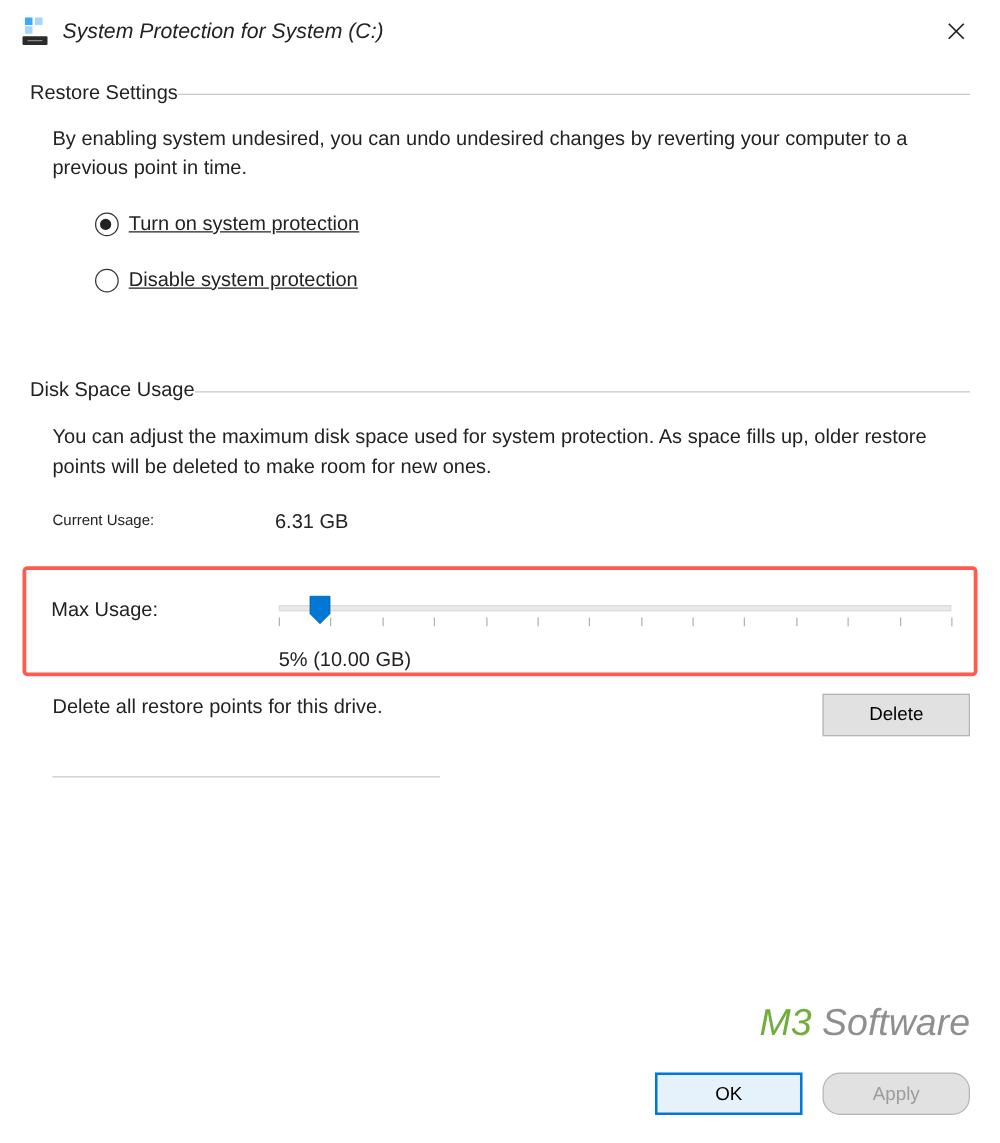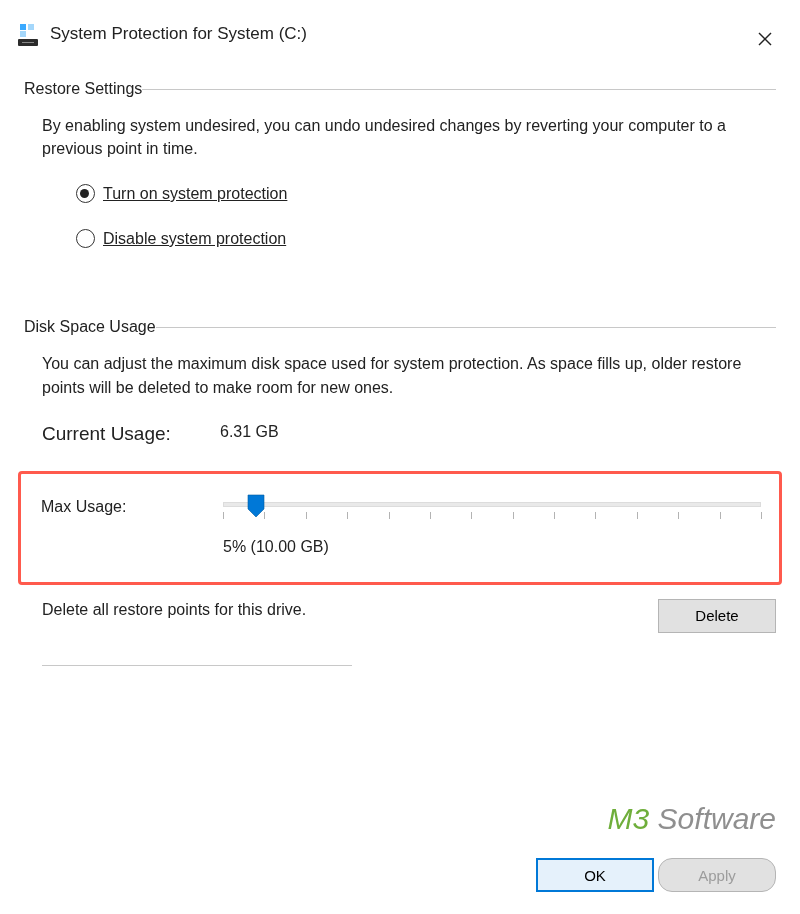--- a/index.html
+++ b/index.html
@@ -8,22 +8,23 @@
       font-size: 15px;
       color: #222;
       background: #fff;
       width: 800px;
       height: 914px;
       position: relative;
     }
     .window { padding: 0; }
     .titlebar {
       display: flex;
-      align-items: flex-start;
-      padding: 24px 18px 8px 18px;
+      align-items: center;
+      padding: 10px 18px 8px 18px;
+      font-style: italic;
     }
     .drive-icon {
       width: 22px; height: 22px;
       margin-right: 10px;
       position: relative;
     }
     .drive-icon .disk {
       position: absolute; left: 0; bottom: 0;
       width: 20px; height: 7px; background: #2b2b2b; border-radius: 1px;
     }
@@ -62,25 +63,25 @@
     .radio {
       width: 19px; height: 19px; border-radius: 50%;
       border: 1.5px solid #333; position: relative; flex-shrink: 0;
     }
     .radio.checked::after {
       content: ""; position: absolute; left: 3.2px; top: 3.2px;
       width: 9px; height: 9px; background: #222; border-radius: 50%;
     }
     .radio-label { font-size: 16px; }
     .usage-row { display: flex; margin: 0 0 4px 18px; }
-    .usage-label { width: 178px; font-size: 19px; }
+    .usage-label { width: 178px; font-size: 12px; }
     .usage-value { font-size: 16px; }
     .highlight-box {
       border: 3px solid #ff5a4d; border-radius: 4px;
-      padding: 22px 12px 26px 12px;
+      padding: 22px 12px 0 12px;
       margin: 26px -6px 14px -6px;
     }
     .slider-row { display: flex; align-items: flex-start; }
     .slider-label { width: 190px; padding-left: 8px; font-size: 16px; padding-top: 2px; }
     .slider-wrap { flex: 1; position: relative; padding-right: 6px; }
     .track {
       position: relative;
       height: 5px; background: #e9e9e9;
       border: 1px solid #dcdcdc;
       margin-top: 6px;
@@ -122,21 +123,21 @@
     .hr { height: 1px; background: #c8c8c8; margin: 32px 0 0 18px; width: 310px; }
     .watermark {
       position: absolute; right: 24px; bottom: 78px;
       font-size: 30px; font-weight: 400; color: #8f8f8f;
       font-style: italic;
       pointer-events: none;
     }
     .watermark .m3 { color: #6fae3b; font-style: italic; }
     .button-row {
       position: absolute; bottom: 22px; right: 24px;
-      display: flex; gap: 4px;
+      display: flex; gap: 16px;
     }
   </style>
 </head>
 <body>
 
 <div class="window">
 
   <div class="titlebar">
     <div class="drive-icon">
       <span class="sq1"></span>

